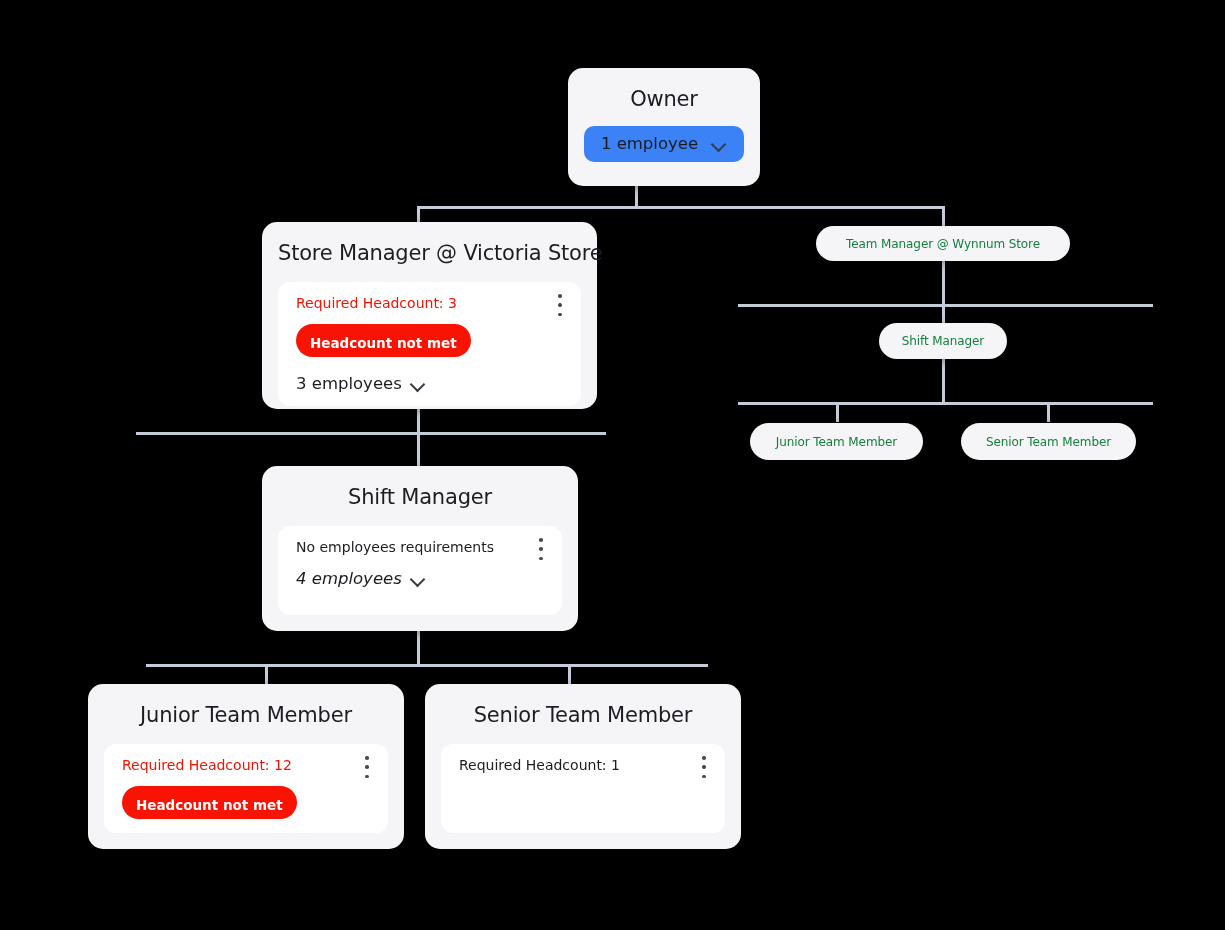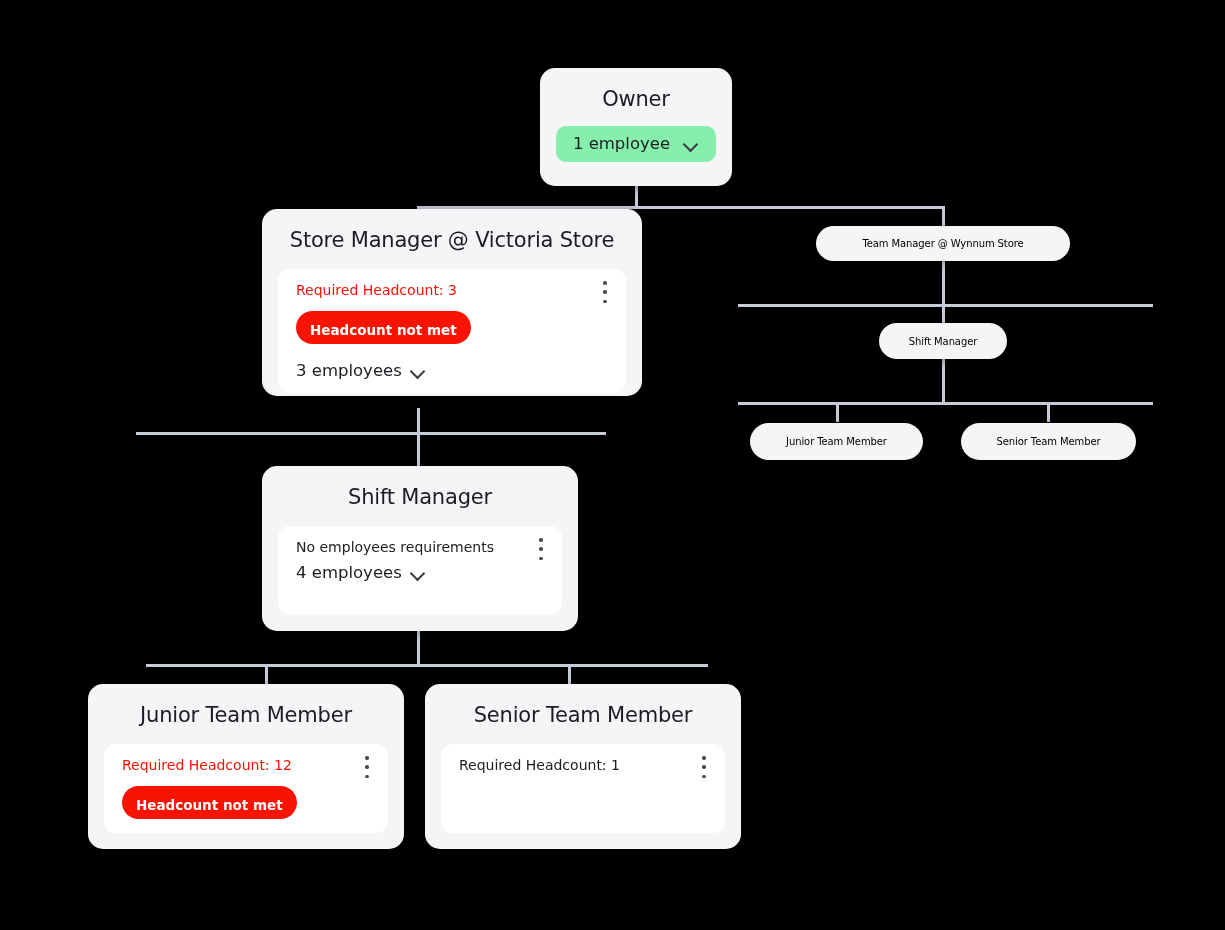--- a/index.html
+++ b/index.html
@@ -85,21 +85,21 @@
 
   .employees-row {
     display: flex;
     align-items: center;
     gap: 9px;
     margin-top: 17px;
     font-size: 16.5px;
     color: #1c1c22;
     white-space: nowrap;
   }
-  .employees-row.tight { margin-top: 6px; }
+  .employees-row.tight { margin-top: 12px; font-style: italic; }
 
   .chevron {
     display: inline-block;
     width: 15px;
     height: 9px;
     position: relative;
     flex: 0 0 auto;
   }
   .chevron::before {
     content: "";
@@ -134,22 +134,22 @@
 
   
   .node-pill {
     position: absolute;
     background: #f5f5f8;
     border-radius: 999px;
     box-shadow: 0 2px 9px rgba(0,0,0,0.35);
     display: flex;
     align-items: center;
     justify-content: center;
-    font-size: 10px;
-    color: #000000;
+    font-size: 12px;
+    color: #15803d;
     white-space: nowrap;
     padding: 0 20px;
     letter-spacing: -0.1px;
   }
 
   
   #owner-card {
     position: absolute;
     background: #f5f5f8;
     border-radius: 15px;
@@ -158,21 +158,21 @@
     flex-direction: column;
     align-items: center;
   }
   #owner-title {
     font-size: 21px;
     color: #1c1c22;
     padding: 19px 0 0 0;
     letter-spacing: -0.2px;
   }
   #owner-employee-select {
-    background: #86efac;
+    background: #3b82f6;
     border-radius: 10px;
     margin: 15px 0 0 0;
     padding: 8px 17px 9px 17px;
     display: flex;
     align-items: center;
     gap: 14px;
     font-size: 16.5px;
     color: #1c1c22;
     white-space: nowrap;
     text-align: center;
@@ -215,29 +215,29 @@
 
     <div class="conn v" style="left:942px; top:358px; height:46px;"></div>
 
     <div class="conn h" style="left:738px; top:402px; width:415px;"></div>
 
     <div class="conn v" style="left:836px; top:402px; height:20px;"></div>
 
     <div class="conn v" style="left:1047px; top:402px; height:20px;"></div>
   </div>
 
-  <div id="owner-card" style="left:540px; top:68px; width:192px; height:118px;">
+  <div id="owner-card" style="left:568px; top:68px; width:192px; height:118px;">
     <div id="owner-title">Owner</div>
     <div id="owner-employee-select">
       <span>1 employee</span>
       <span class="chevron"></span>
     </div>
   </div>
 
-  <div class="node-card" style="left:262px; top:209px; width:380px; height:187px;">
+  <div class="node-card" style="left:262px; top:222px; width:335px; height:187px;">
     <div class="node-card-title">Store Manager @ Victoria Store</div>
     <div class="node-card-body">
       <div class="kebab-menu">
         <span></span>
           <span></span>
           <span></span>
       </div>
       <div class="headcount-line unmet">Required Headcount: 3</div>
       <div class="headcount-badge">Headcount not met</div>
       <div class="employees-row">

